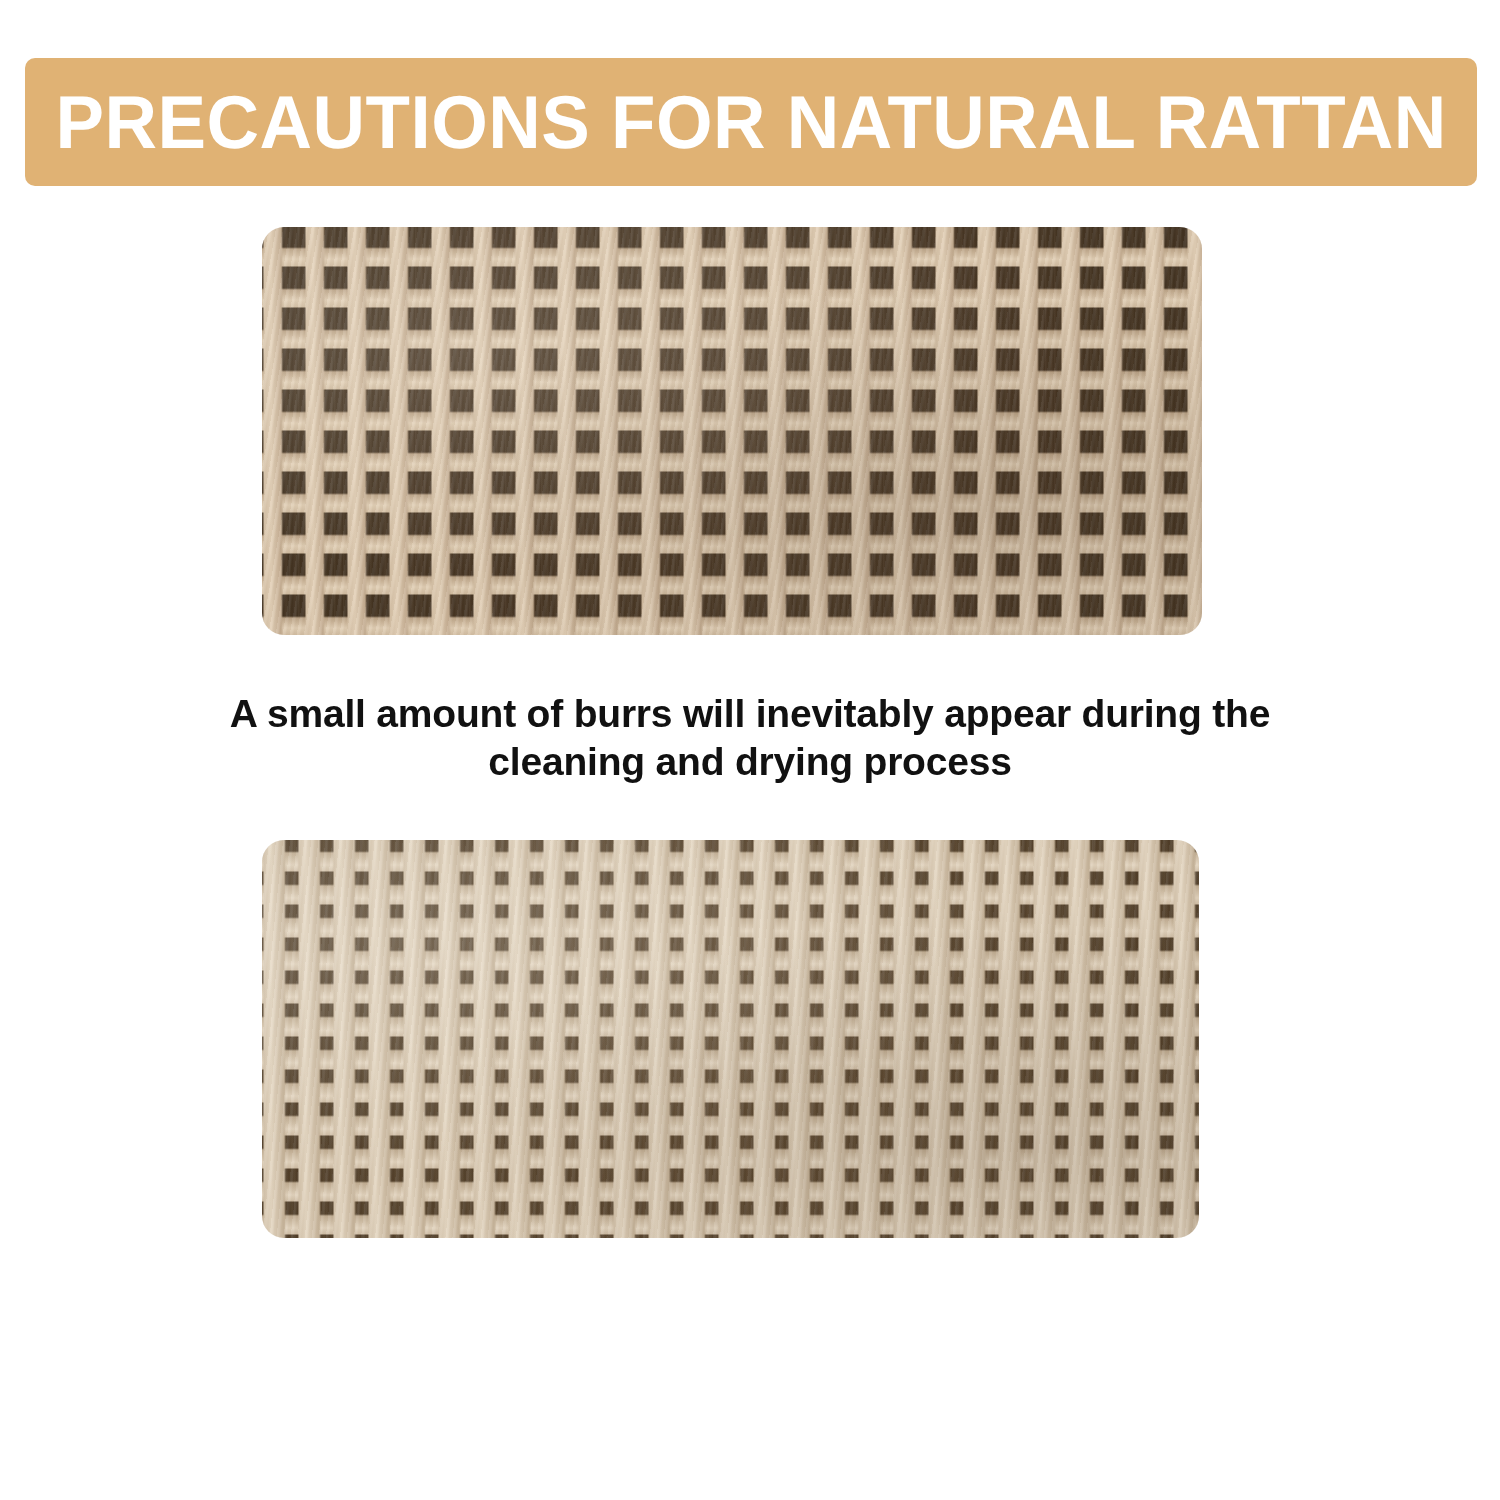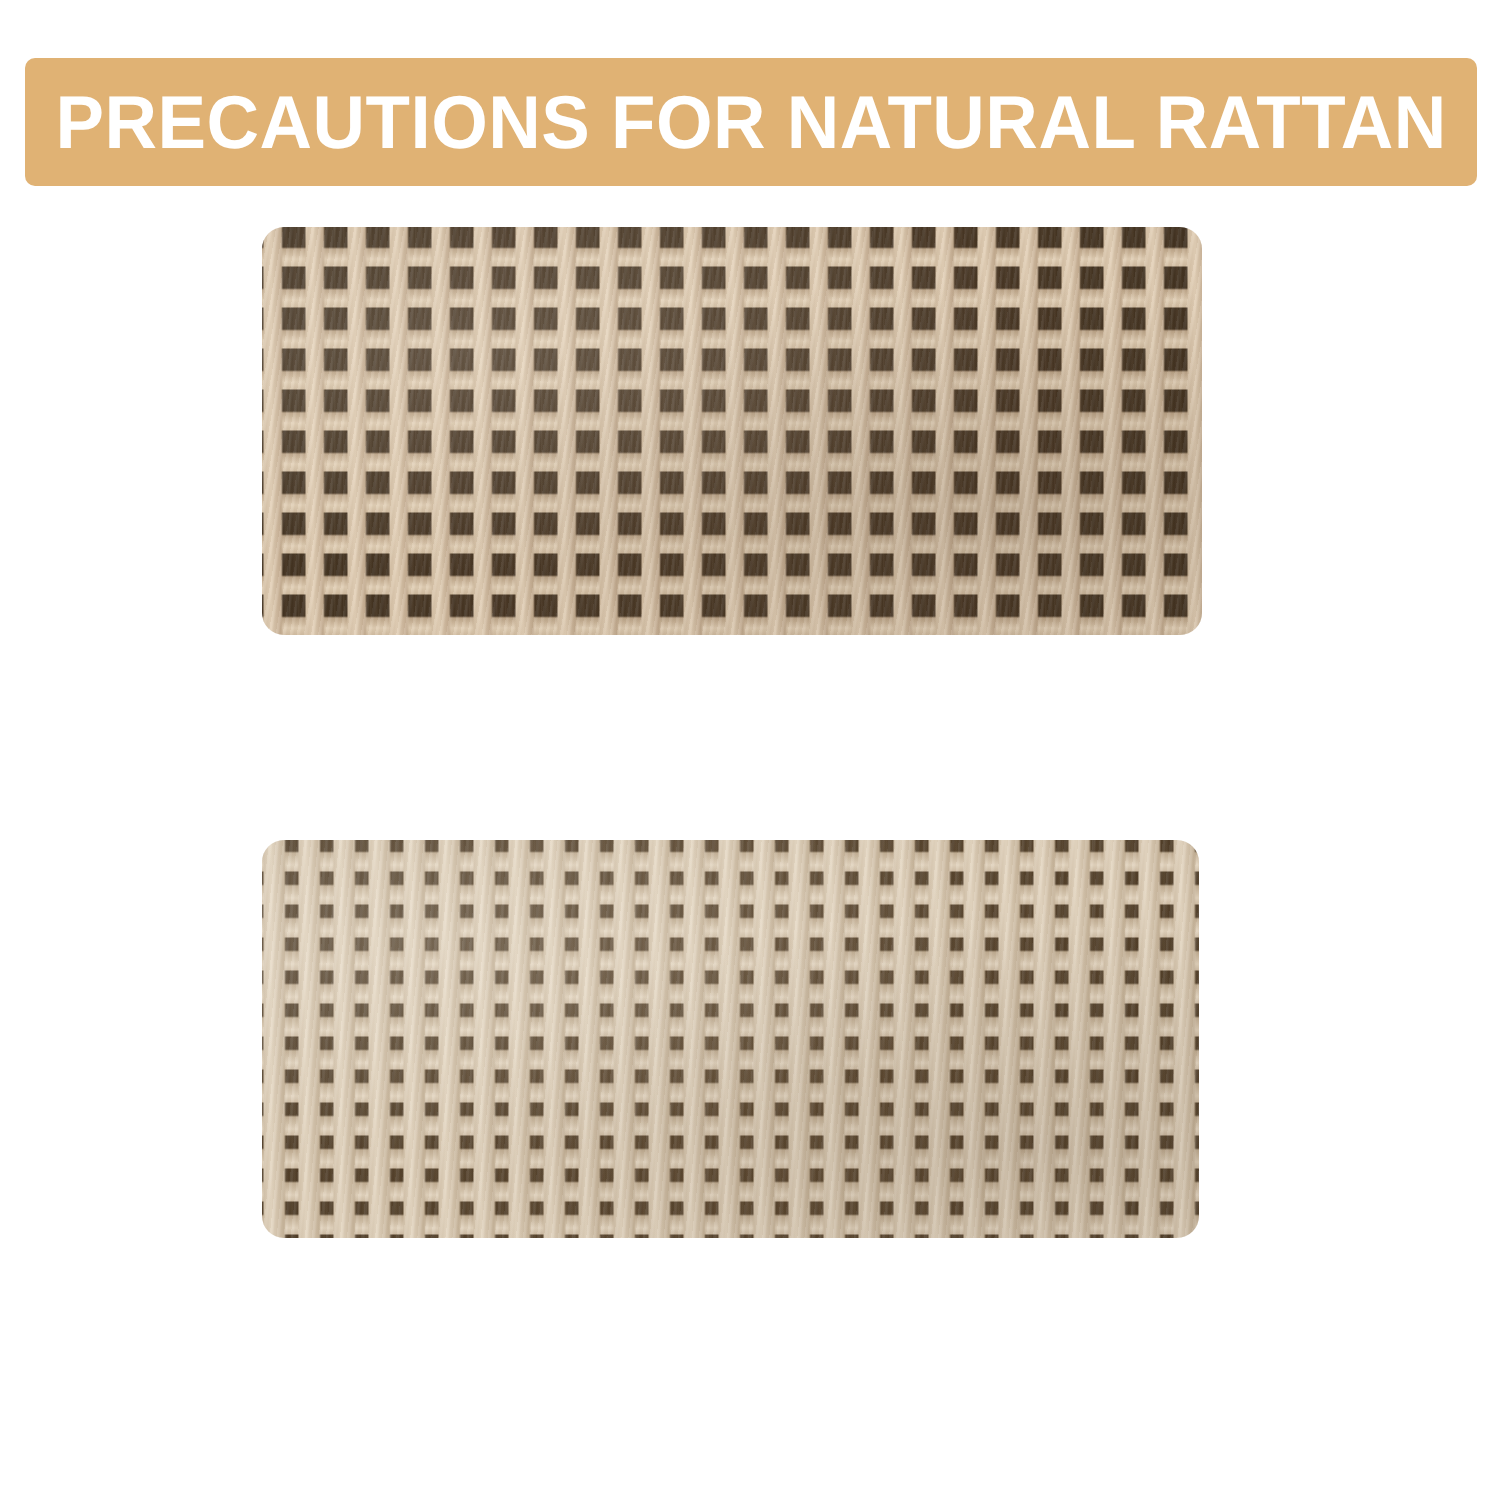--- a/index.html
+++ b/index.html
@@ -175,17 +175,19 @@
 <body>
 
 <div class="page">
 
   <div class="header-banner">
     <div class="header-title">PRECAUTIONS FOR NATURAL RATTAN</div>
   </div>
 
   <div class="weave-panel weave-1" aria-label="Close-up photograph of a coarse open-grid natural rattan weave with light tan strips and dark square openings"></div>
 
+  <div class="caption caption-1">A small amount of burrs will inevitably appear during the
+cleaning and drying process</div>
 
   <div class="weave-panel weave-2" aria-label="Close-up photograph of a fine dense natural rattan weave in cream tones showing small dark mineral spots"></div>
 
 
 </div>
 
 </body></html>

